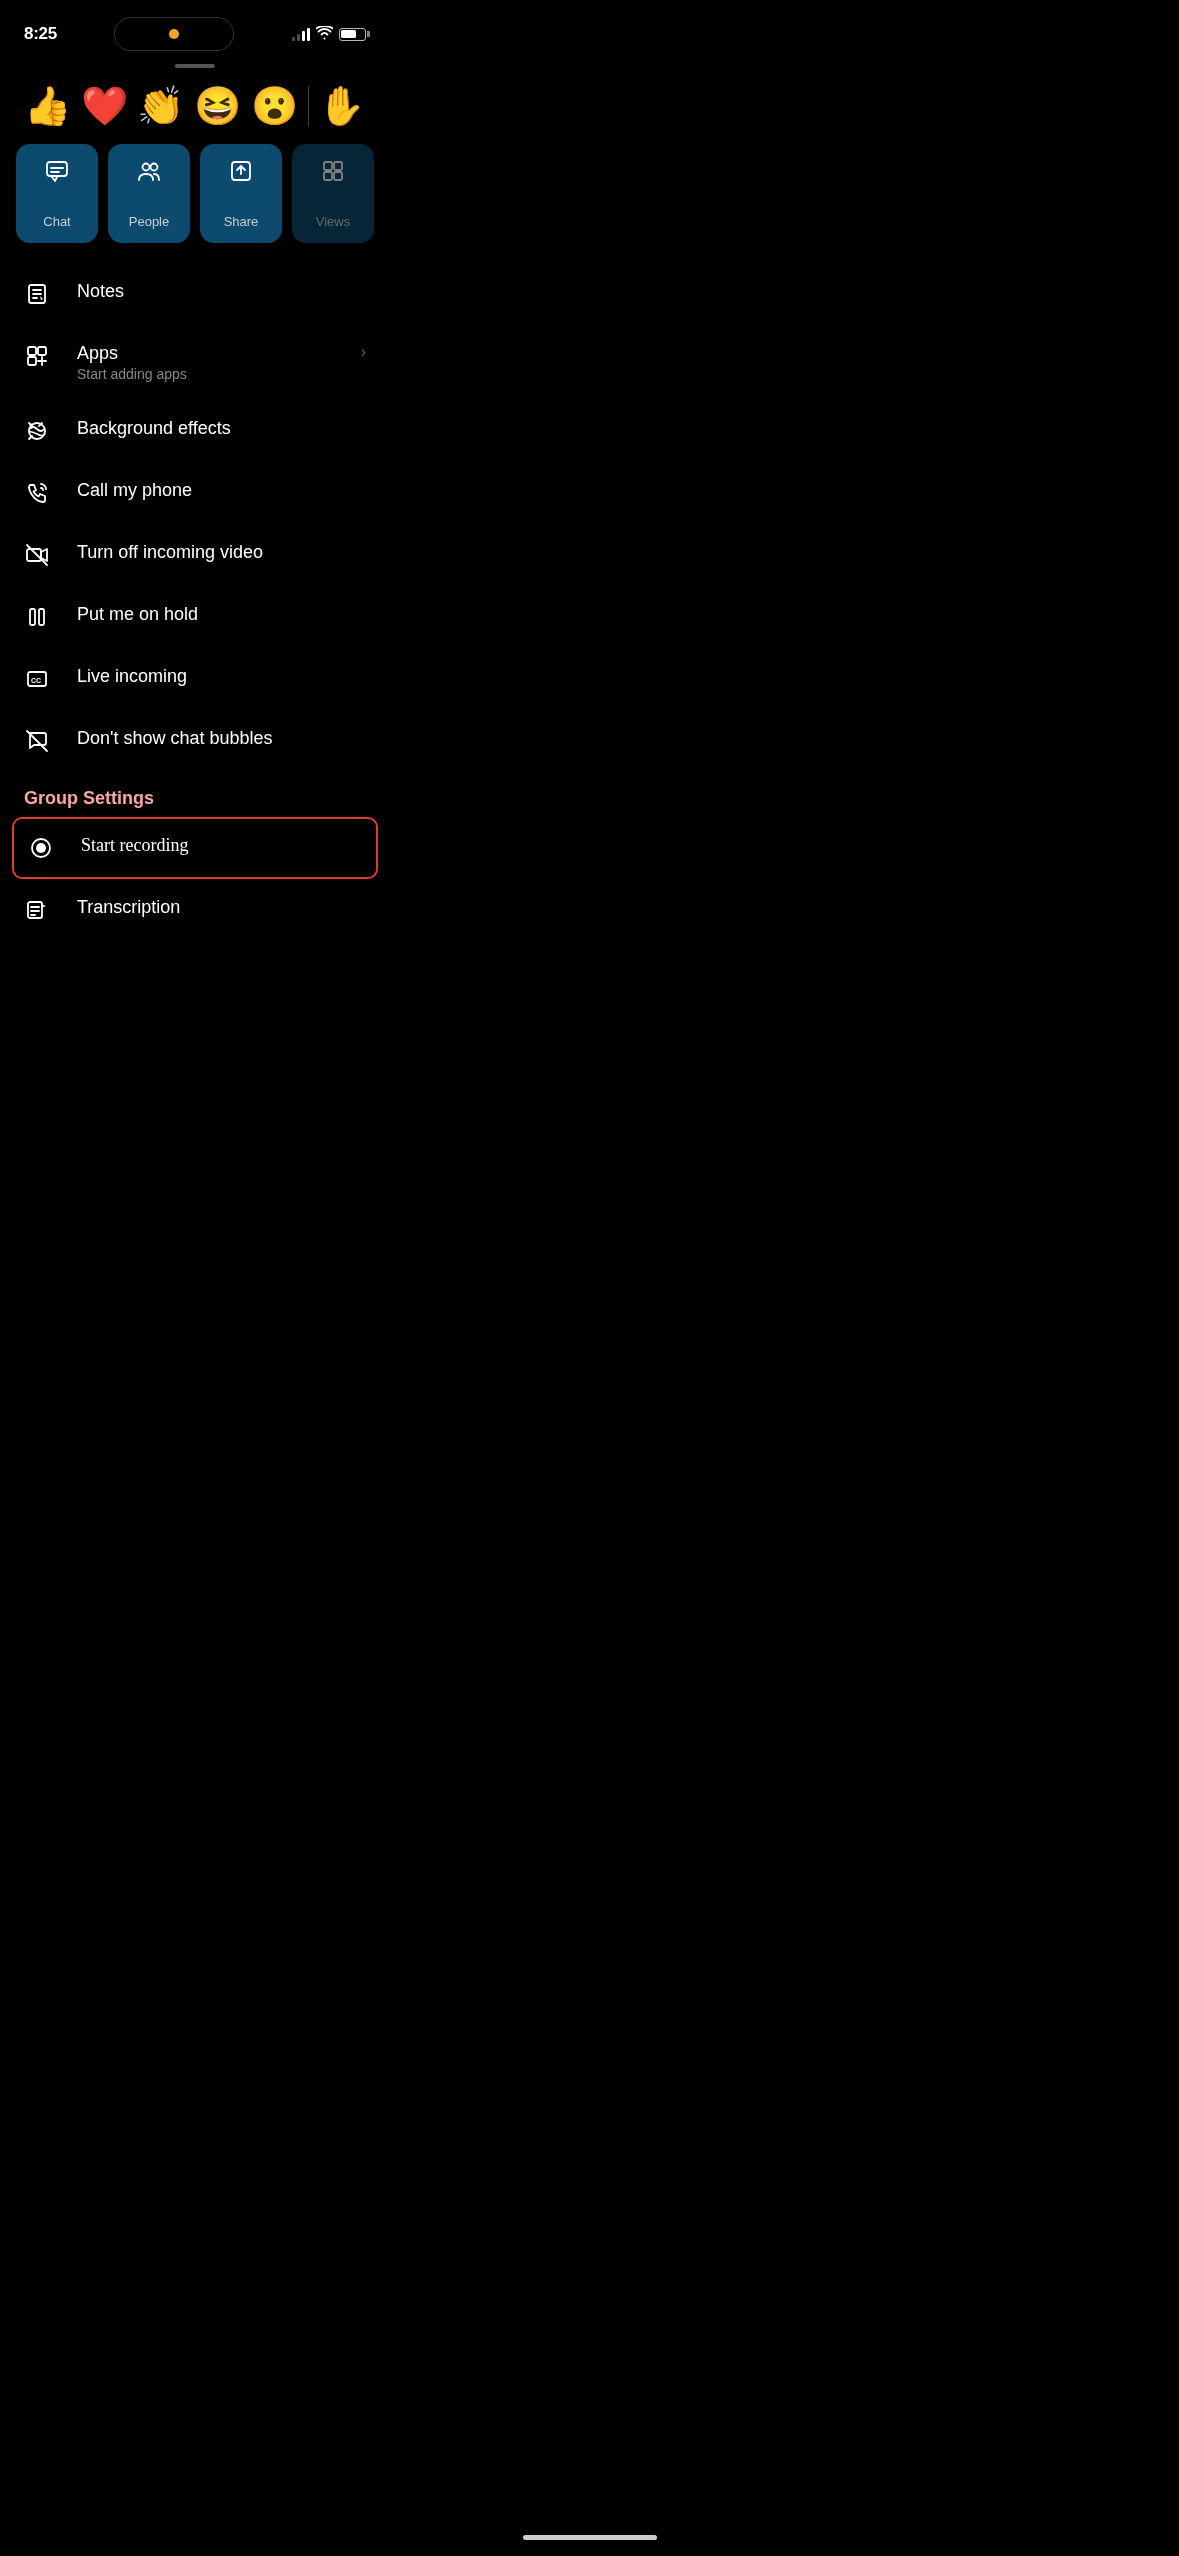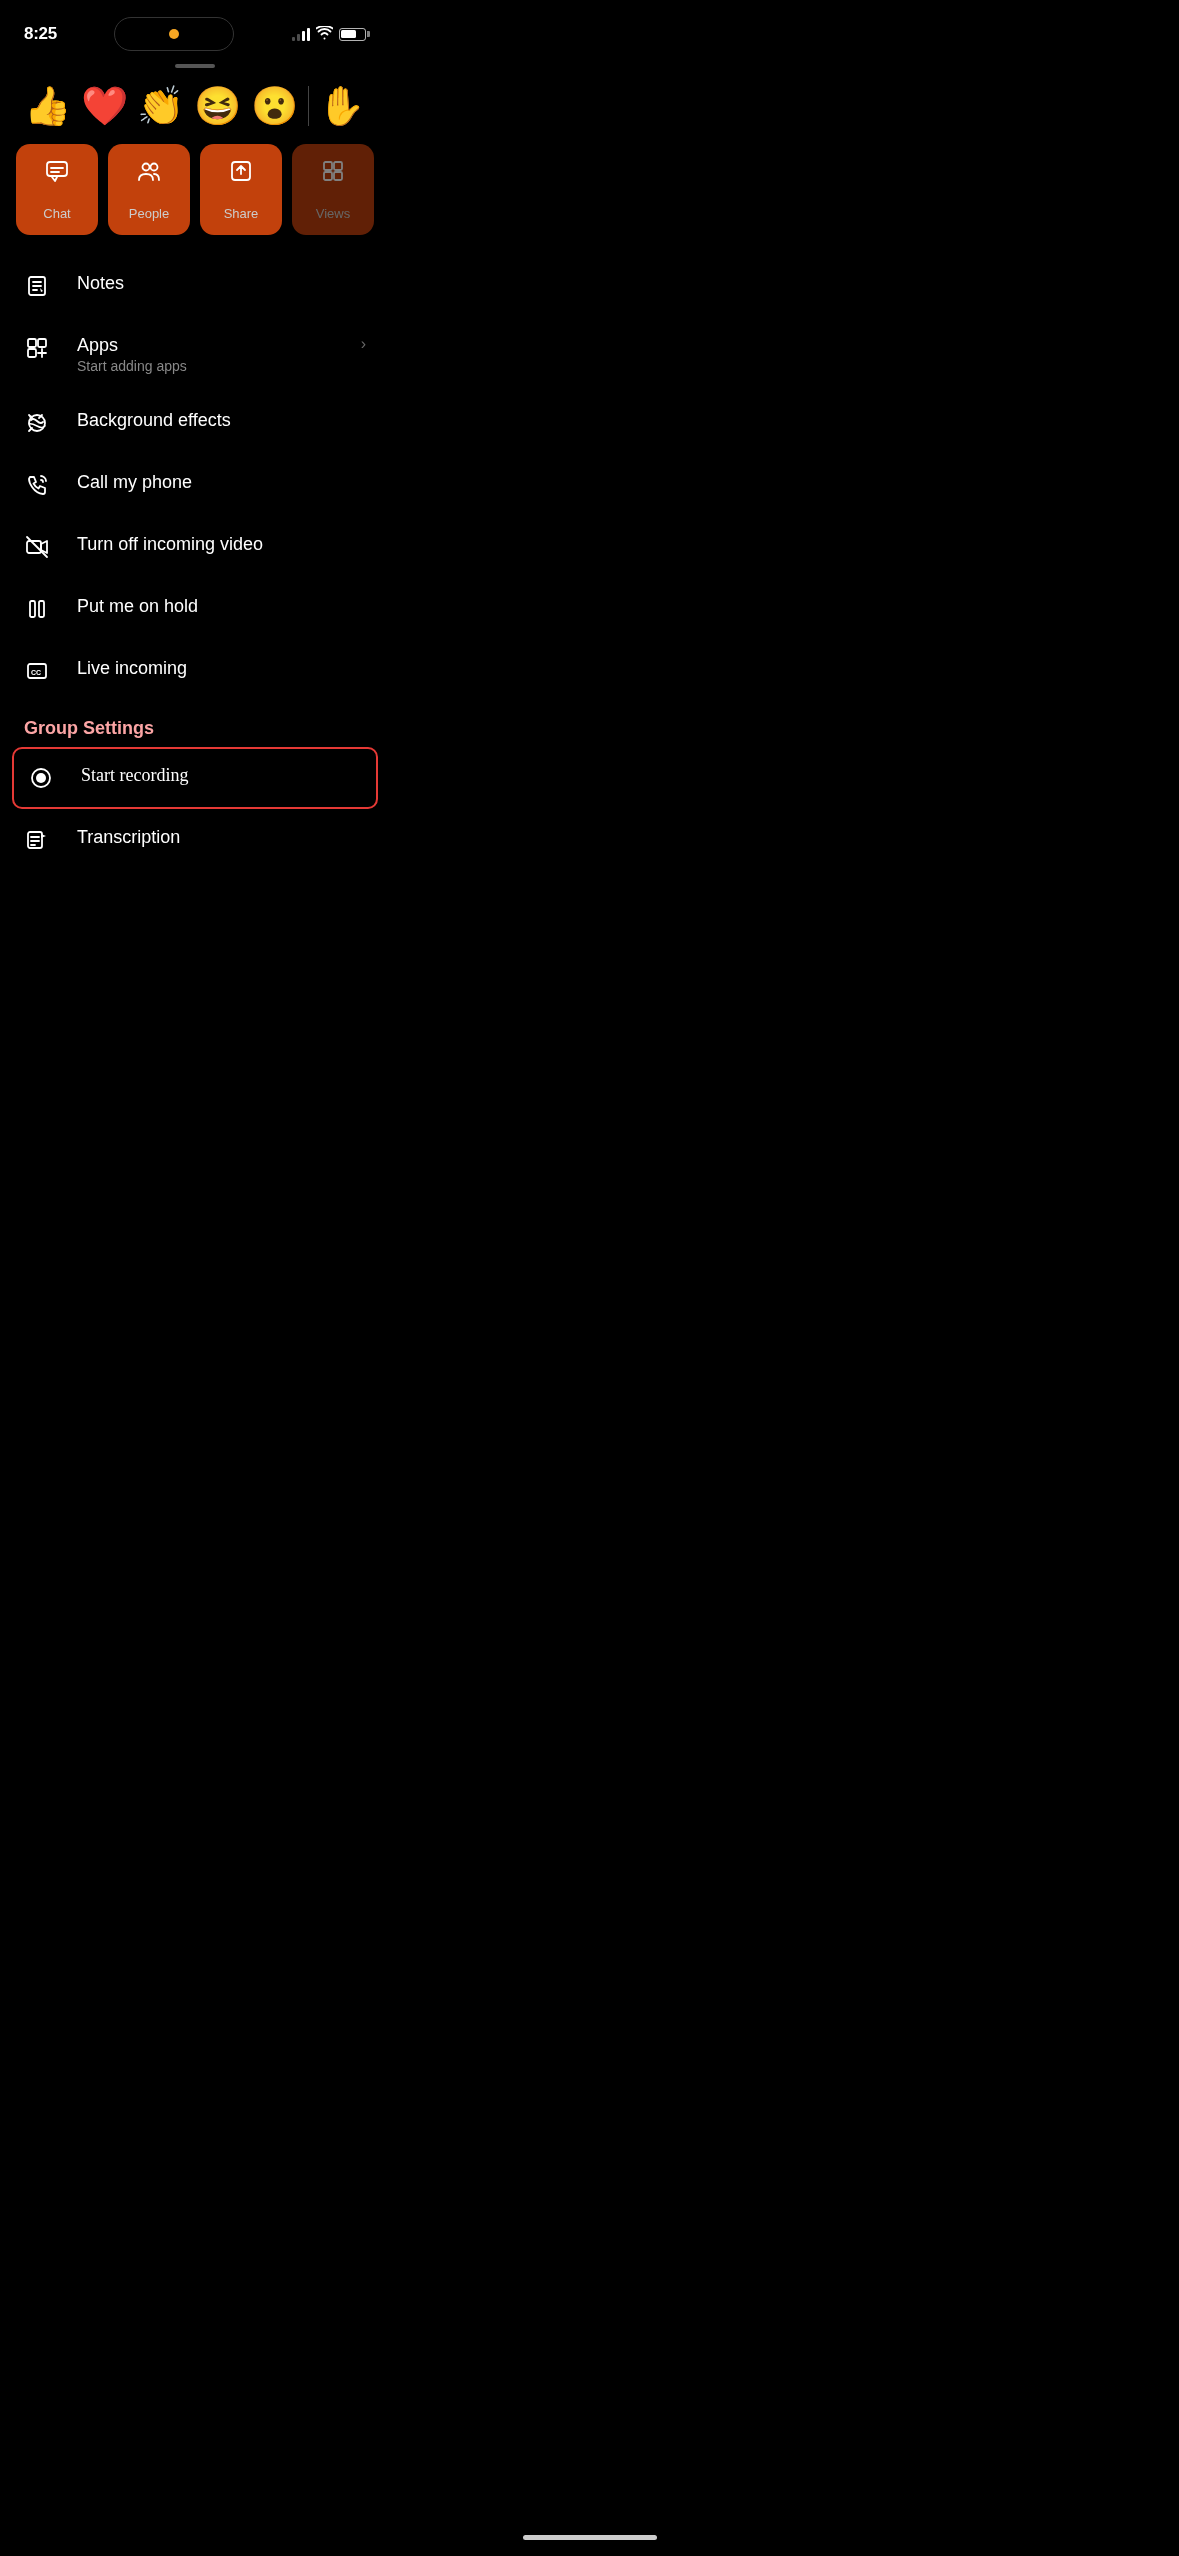--- a/index.html
+++ b/index.html
@@ -147,27 +147,27 @@
     
     .action-buttons {
       display: flex;
       justify-content: space-between;
       padding: 0 16px 20px 16px;
       gap: 10px;
     }
 
     .action-btn {
       flex: 1;
-      background: #c2410c;
+      background: #0c4a6e;
       border-radius: 14px;
       padding: 14px 8px;
       display: flex;
       flex-direction: column;
       align-items: center;
-      gap: 16px;
+      gap: 24px;
       cursor: pointer;
       border: none;
       color: #fff;
     }
 
     .action-btn.dimmed {
       opacity: 0.5;
     }
 
     .action-btn-icon {
@@ -455,20 +455,31 @@
       <svg width="24" height="24" viewBox="0 0 24 24" stroke="#fff" stroke-width="1.8">
         <rect x="3" y="5" width="18" height="14" rx="2"></rect>
         <text x="6" y="16" font-size="7" fill="#fff" stroke="none" font-family="sans-serif" font-weight="700">CC</text>
       </svg>
     </div>
     <div class="menu-item-content">
       <div class="menu-item-title">Live incoming</div>
     </div>
   </div>
 
+  <div class="menu-item">
+    <div class="menu-item-icon">
+      <svg width="24" height="24" viewBox="0 0 24 24" stroke="#fff" stroke-width="1.8">
+        <path d="M5 4h14a2 2 0 0 1 2 2v8a2 2 0 0 1-2 2H9l-4 3V6a2 2 0 0 1 2-2z"></path>
+        <line x1="2" y1="2" x2="22" y2="22" stroke="#fff" stroke-width="1.8"></line>
+      </svg>
+    </div>
+    <div class="menu-item-content">
+      <div class="menu-item-title">Don't show chat bubbles</div>
+    </div>
+  </div>
 
   <div class="section-header">Group Settings</div>
 
   <div class="menu-item highlighted">
     <div class="menu-item-icon">
       <svg width="24" height="24" viewBox="0 0 24 24" stroke="#fff" stroke-width="1.8">
         <circle cx="12" cy="12" r="9"></circle>
         <circle cx="12" cy="12" r="5" fill="#fff" stroke="none"></circle>
       </svg>
     </div>

